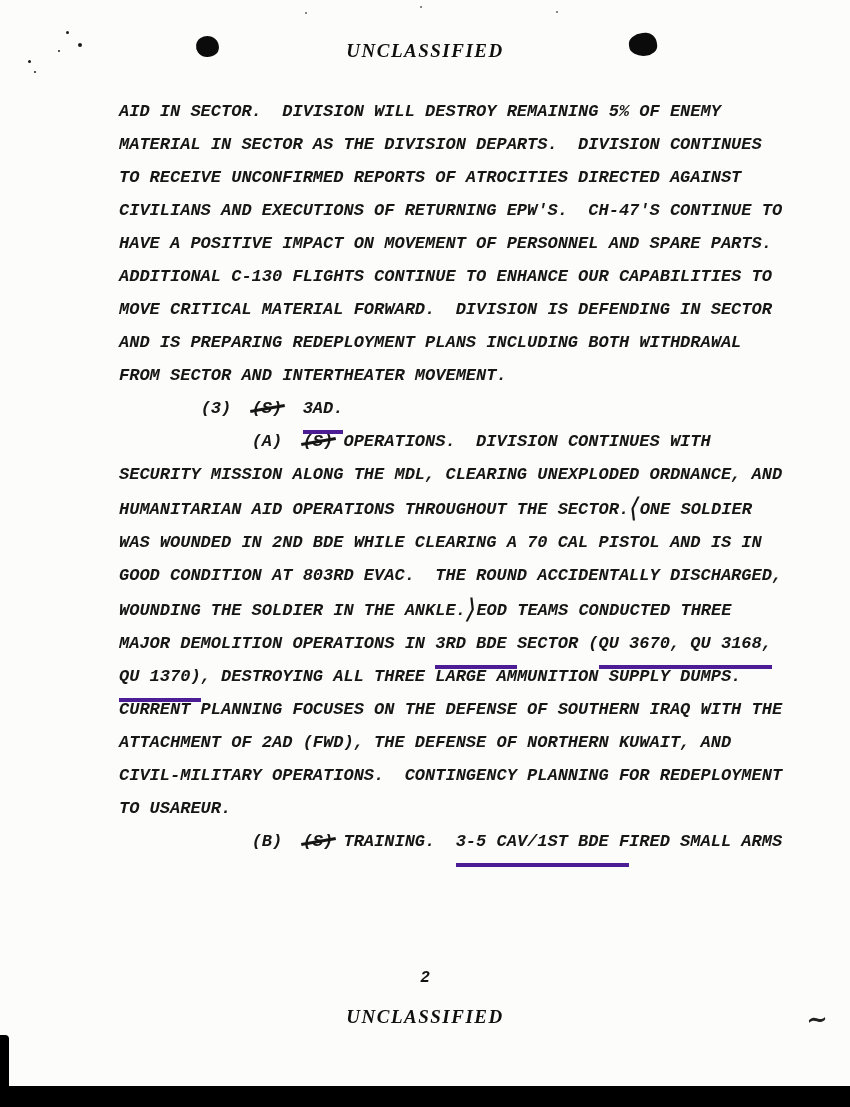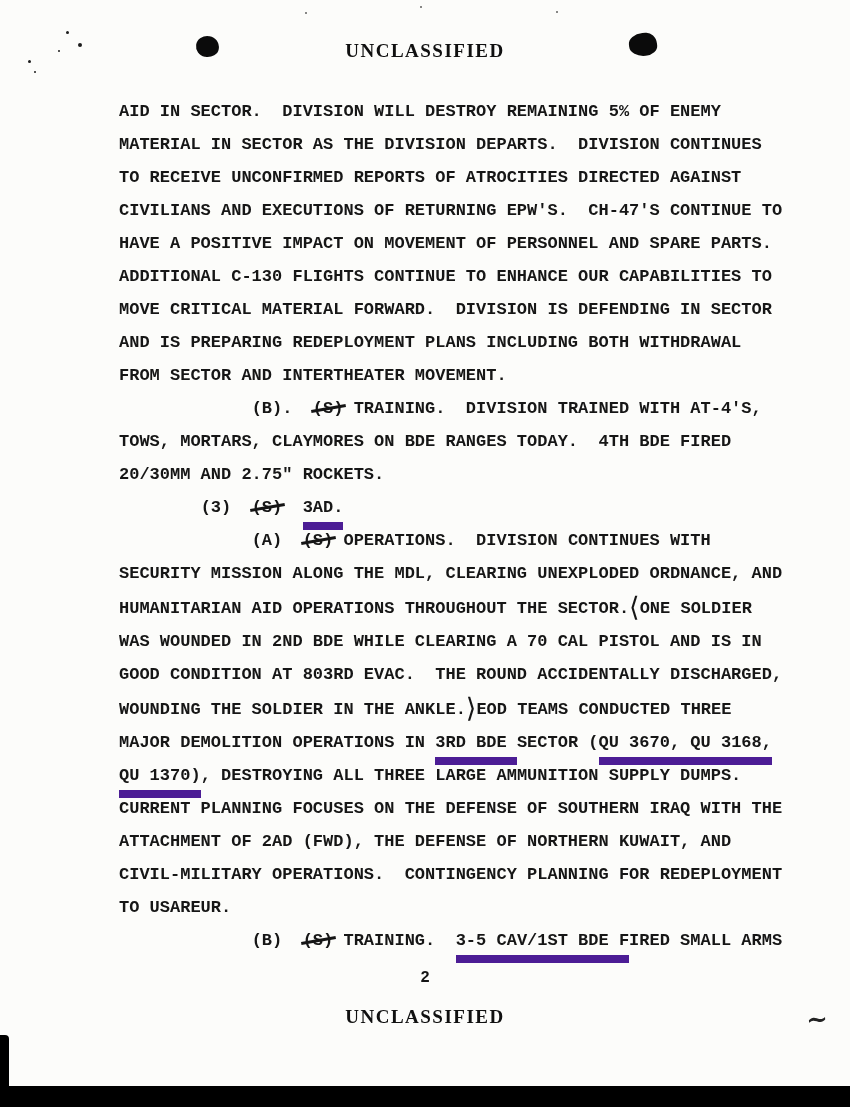--- a/index.html
+++ b/index.html
@@ -6,20 +6,21 @@
   html, body { margin: 0; padding: 0; background: #6b6b6b; }
   .page {
     position: relative;
     width: 850px;
     height: 1107px;
     margin: 0 auto;
     background: #fcfcfa;
     overflow: hidden;
     color: #141414;
     font-family: "Liberation Mono", "DejaVu Sans Mono", monospace;
+    font-style: italic;
   }
   .classification-banner {
     position: absolute;
     left: 0; width: 100%;
     text-align: center;
     font-family: "Liberation Serif", "DejaVu Serif", serif;
     font-weight: bold;
     font-size: 19px;
     letter-spacing: 1.5px;
     color: #101010;
@@ -32,21 +33,21 @@
     left: 119px;
     width: 702px;
     white-space: pre-wrap;
     font-size: 17px;
     line-height: 33px;
     font-weight: bold;
     color: #161616;
   }
   .para { margin: 0; }
   .seg { }
-  .seg-underline { border-bottom: 8px solid #4c1d95; padding-bottom: 5px; }
+  .seg-underline { border-bottom: 4px solid #4c1d95; padding-bottom: 12px; }
   .seg-struck { position: relative; display: inline-block; }
   .seg-struck::after {
     content: "";
     position: absolute;
     left: -2px; right: -2px;
     top: 45%;
     height: 3px;
     background: #151515;
     transform: rotate(-10deg);
   }
@@ -137,23 +138,21 @@
   <div class="classification-banner banner-top">UNCLASSIFIED</div>
 
   <div class="doc-body"><div class="para"><span class="seg">AID IN SECTOR.  DIVISION WILL DESTROY REMAINING 5% OF ENEMY
 MATERIAL IN SECTOR AS THE DIVISION DEPARTS.  DIVISION CONTINUES
 TO RECEIVE UNCONFIRMED REPORTS OF ATROCITIES DIRECTED AGAINST
 CIVILIANS AND EXECUTIONS OF RETURNING EPW'S.  CH-47'S CONTINUE TO
 HAVE A POSITIVE IMPACT ON MOVEMENT OF PERSONNEL AND SPARE PARTS.
 ADDITIONAL C-130 FLIGHTS CONTINUE TO ENHANCE OUR CAPABILITIES TO
 MOVE CRITICAL MATERIAL FORWARD.  DIVISION IS DEFENDING IN SECTOR
 AND IS PREPARING REDEPLOYMENT PLANS INCLUDING BOTH WITHDRAWAL
-FROM SECTOR AND INTERTHEATER MOVEMENT.</span></div><div class="para"><span class="seg">             (B).  </span><span class="seg seg-struck">(S)</span><span class="seg"> TRAINING.  DIVISION TRAINED WITH AT-4'S,
-TOWS, MORTARS, CLAYMORES ON BDE RANGES TODAY.  4TH BDE FIRED
-20/30MM AND 2.75" ROCKETS.</span></div><div class="para"><span class="seg">        (3)  </span><span class="seg seg-struck">(S)</span><span class="seg">  </span><span class="seg seg-underline">3AD.</span></div><div class="para"><span class="seg">             (A)  </span><span class="seg seg-struck">(S)</span><span class="seg"> OPERATIONS.  DIVISION CONTINUES WITH
+FROM SECTOR AND INTERTHEATER MOVEMENT.</span></div><div class="para"><span class="seg">        (3)  </span><span class="seg seg-struck">(S)</span><span class="seg">  </span><span class="seg seg-underline">3AD.</span></div><div class="para"><span class="seg">             (A)  </span><span class="seg seg-struck">(S)</span><span class="seg"> OPERATIONS.  DIVISION CONTINUES WITH
 SECURITY MISSION ALONG THE MDL, CLEARING UNEXPLODED ORDNANCE, AND
 HUMANITARIAN AID OPERATIONS THROUGHOUT THE SECTOR.</span><span class="seg seg-hand">⟨</span><span class="seg">ONE SOLDIER
 WAS WOUNDED IN 2ND BDE WHILE CLEARING A 70 CAL PISTOL AND IS IN
 GOOD CONDITION AT 803RD EVAC.  THE ROUND ACCIDENTALLY DISCHARGED,
 WOUNDING THE SOLDIER IN THE ANKLE.</span><span class="seg seg-hand">⟩</span><span class="seg">EOD TEAMS CONDUCTED THREE
 MAJOR DEMOLITION OPERATIONS IN </span><span class="seg seg-underline">3RD BDE </span><span class="seg">SECTOR (</span><span class="seg seg-underline">QU 3670, QU 3168,</span><span class="seg">
 </span><span class="seg seg-underline">QU 1370)</span><span class="seg">, DESTROYING ALL THREE LARGE AMMUNITION SUPPLY DUMPS.
 CURRENT PLANNING FOCUSES ON THE DEFENSE OF SOUTHERN IRAQ WITH THE
 ATTACHMENT OF 2AD (FWD), THE DEFENSE OF NORTHERN KUWAIT, AND
 CIVIL-MILITARY OPERATIONS.  CONTINGENCY PLANNING FOR REDEPLOYMENT

